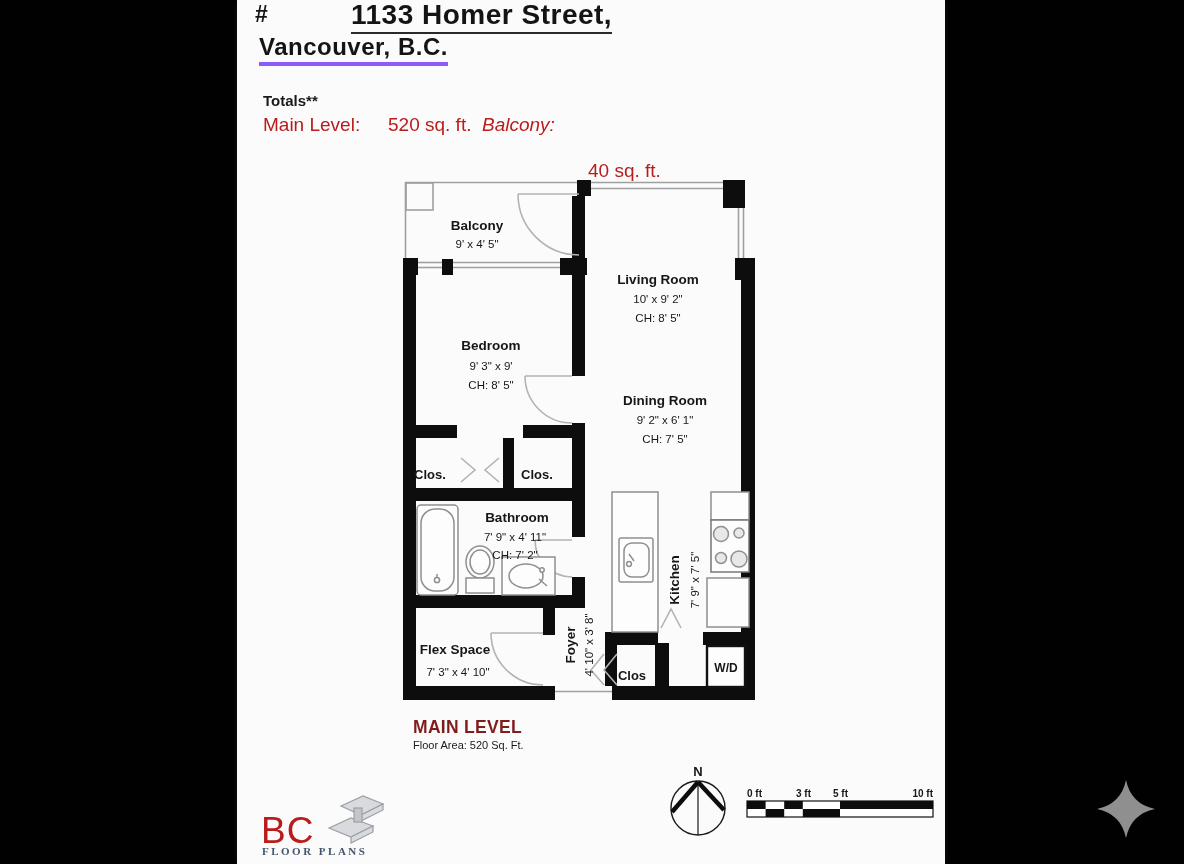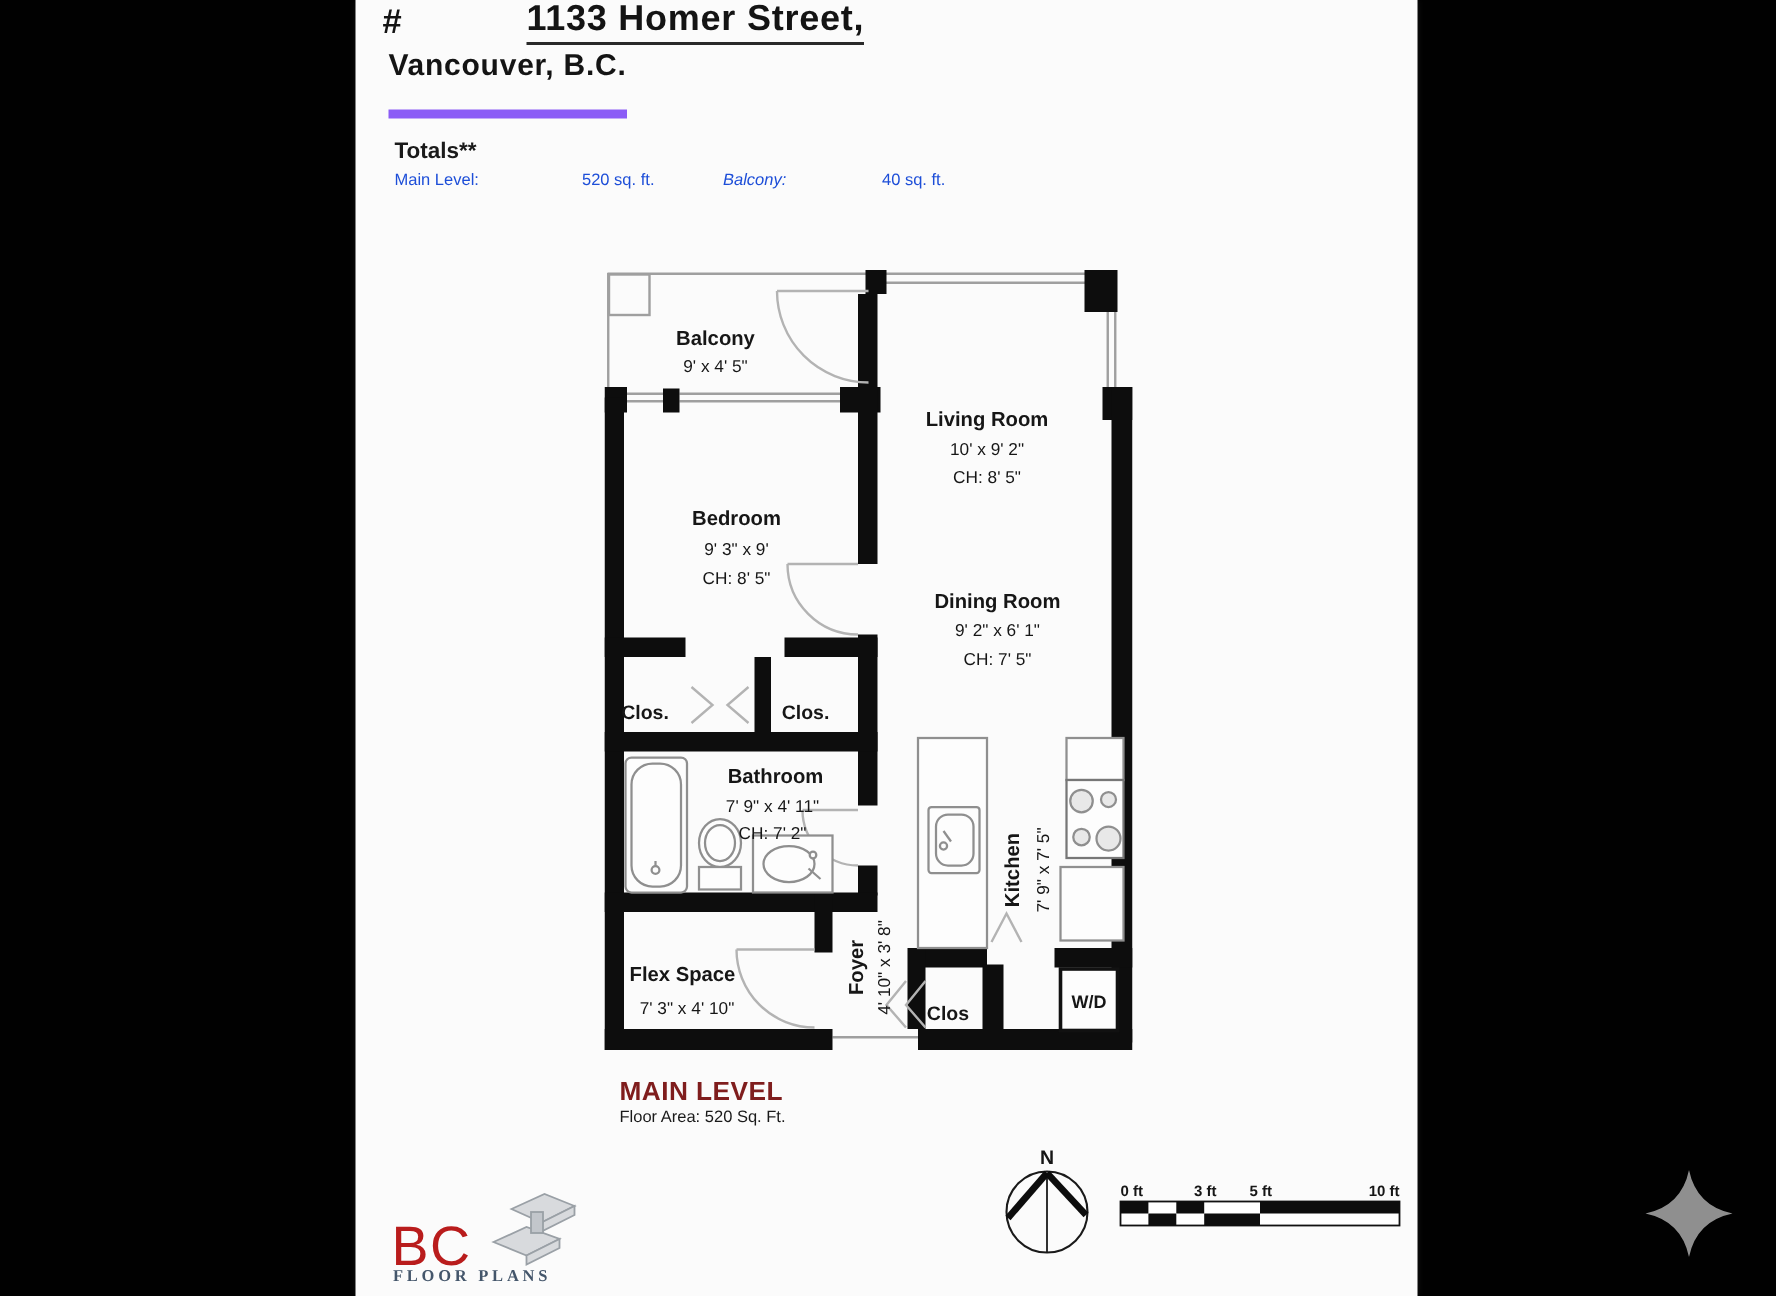--- a/index.html
+++ b/index.html
@@ -3,27 +3,27 @@
 <meta charset="utf-8">
 <style>
   html,body{margin:0;padding:0;background:#000;width:1184px;height:864px;overflow:hidden;
     font-family:"Liberation Sans","DejaVu Sans",sans-serif;}
   #stage{position:relative;width:1184px;height:864px;background:#010101;}
   #sheet{position:absolute;left:237px;top:0;width:708px;height:864px;background:#fbfbfb;
     box-shadow:0 0 6px rgba(255,255,255,.08);}
   .abs{position:absolute;}
   
   .hash{left:18px;top:1px;font-size:23px;font-weight:bold;color:#141414;}
-  .addr1{left:114px;top:-1px;font-size:24px;font-weight:bold;color:#141414;
+  .addr1{left:114px;top:-1px;font-size:28px;font-weight:bold;color:#141414;
     border-bottom:2px solid #2a2a2a;padding-bottom:1px;letter-spacing:.5px;}
-  .addr2{left:22px;top:33px;font-size:20px;font-weight:bold;color:#141414;
-    border-bottom:6px solid #8b5cf6;padding-bottom:17px;letter-spacing:.5px;}
+  .addr2{left:22px;top:33px;font-size:24px;font-weight:bold;color:#141414;
+    border-bottom:4px solid #8b5cf6;padding-bottom:1px;letter-spacing:.5px;}
   .totals-h{left:26px;top:92px;font-size:15px;font-weight:bold;color:#1a1a1a;}
-  .trow{font-size:11px;color:#1d4ed8;top:114px;}
-  .t1{left:26px;} .t2{left:151px;} .t3{left:245px;font-style:italic;} .t4{left:351px;}
+  .trow{font-size:19px;color:#b91c1c;top:114px;}
+  .t1{left:26px;} .t2{left:151px;} .t3{left:245px;font-style:italic;} .t4{left:351px;margin-top:46px;}
   
   .mainlevel{left:176px;top:717px;font-size:17.5px;font-weight:bold;color:#7f1d1d;letter-spacing:.3px;}
   .floorarea{left:176px;top:739px;font-size:11px;color:#1a1a1a;}
   .disclaimer{left:228px;top:845px;width:472px;font-size:7.6px;color:#2b2b2b;text-align:right;
     letter-spacing:.2px;}
   
   .bc{left:24px;top:810px;font-size:37px;font-weight:normal;color:#b91c1c;letter-spacing:1px;}
   .fplans{left:25px;top:845px;font-size:11px;font-weight:bold;color:#44566b;letter-spacing:2.5px;
     font-family:"Liberation Serif","DejaVu Serif",serif;}
   svg text{font-family:"Liberation Sans","DejaVu Sans",sans-serif;fill:#161616;}

